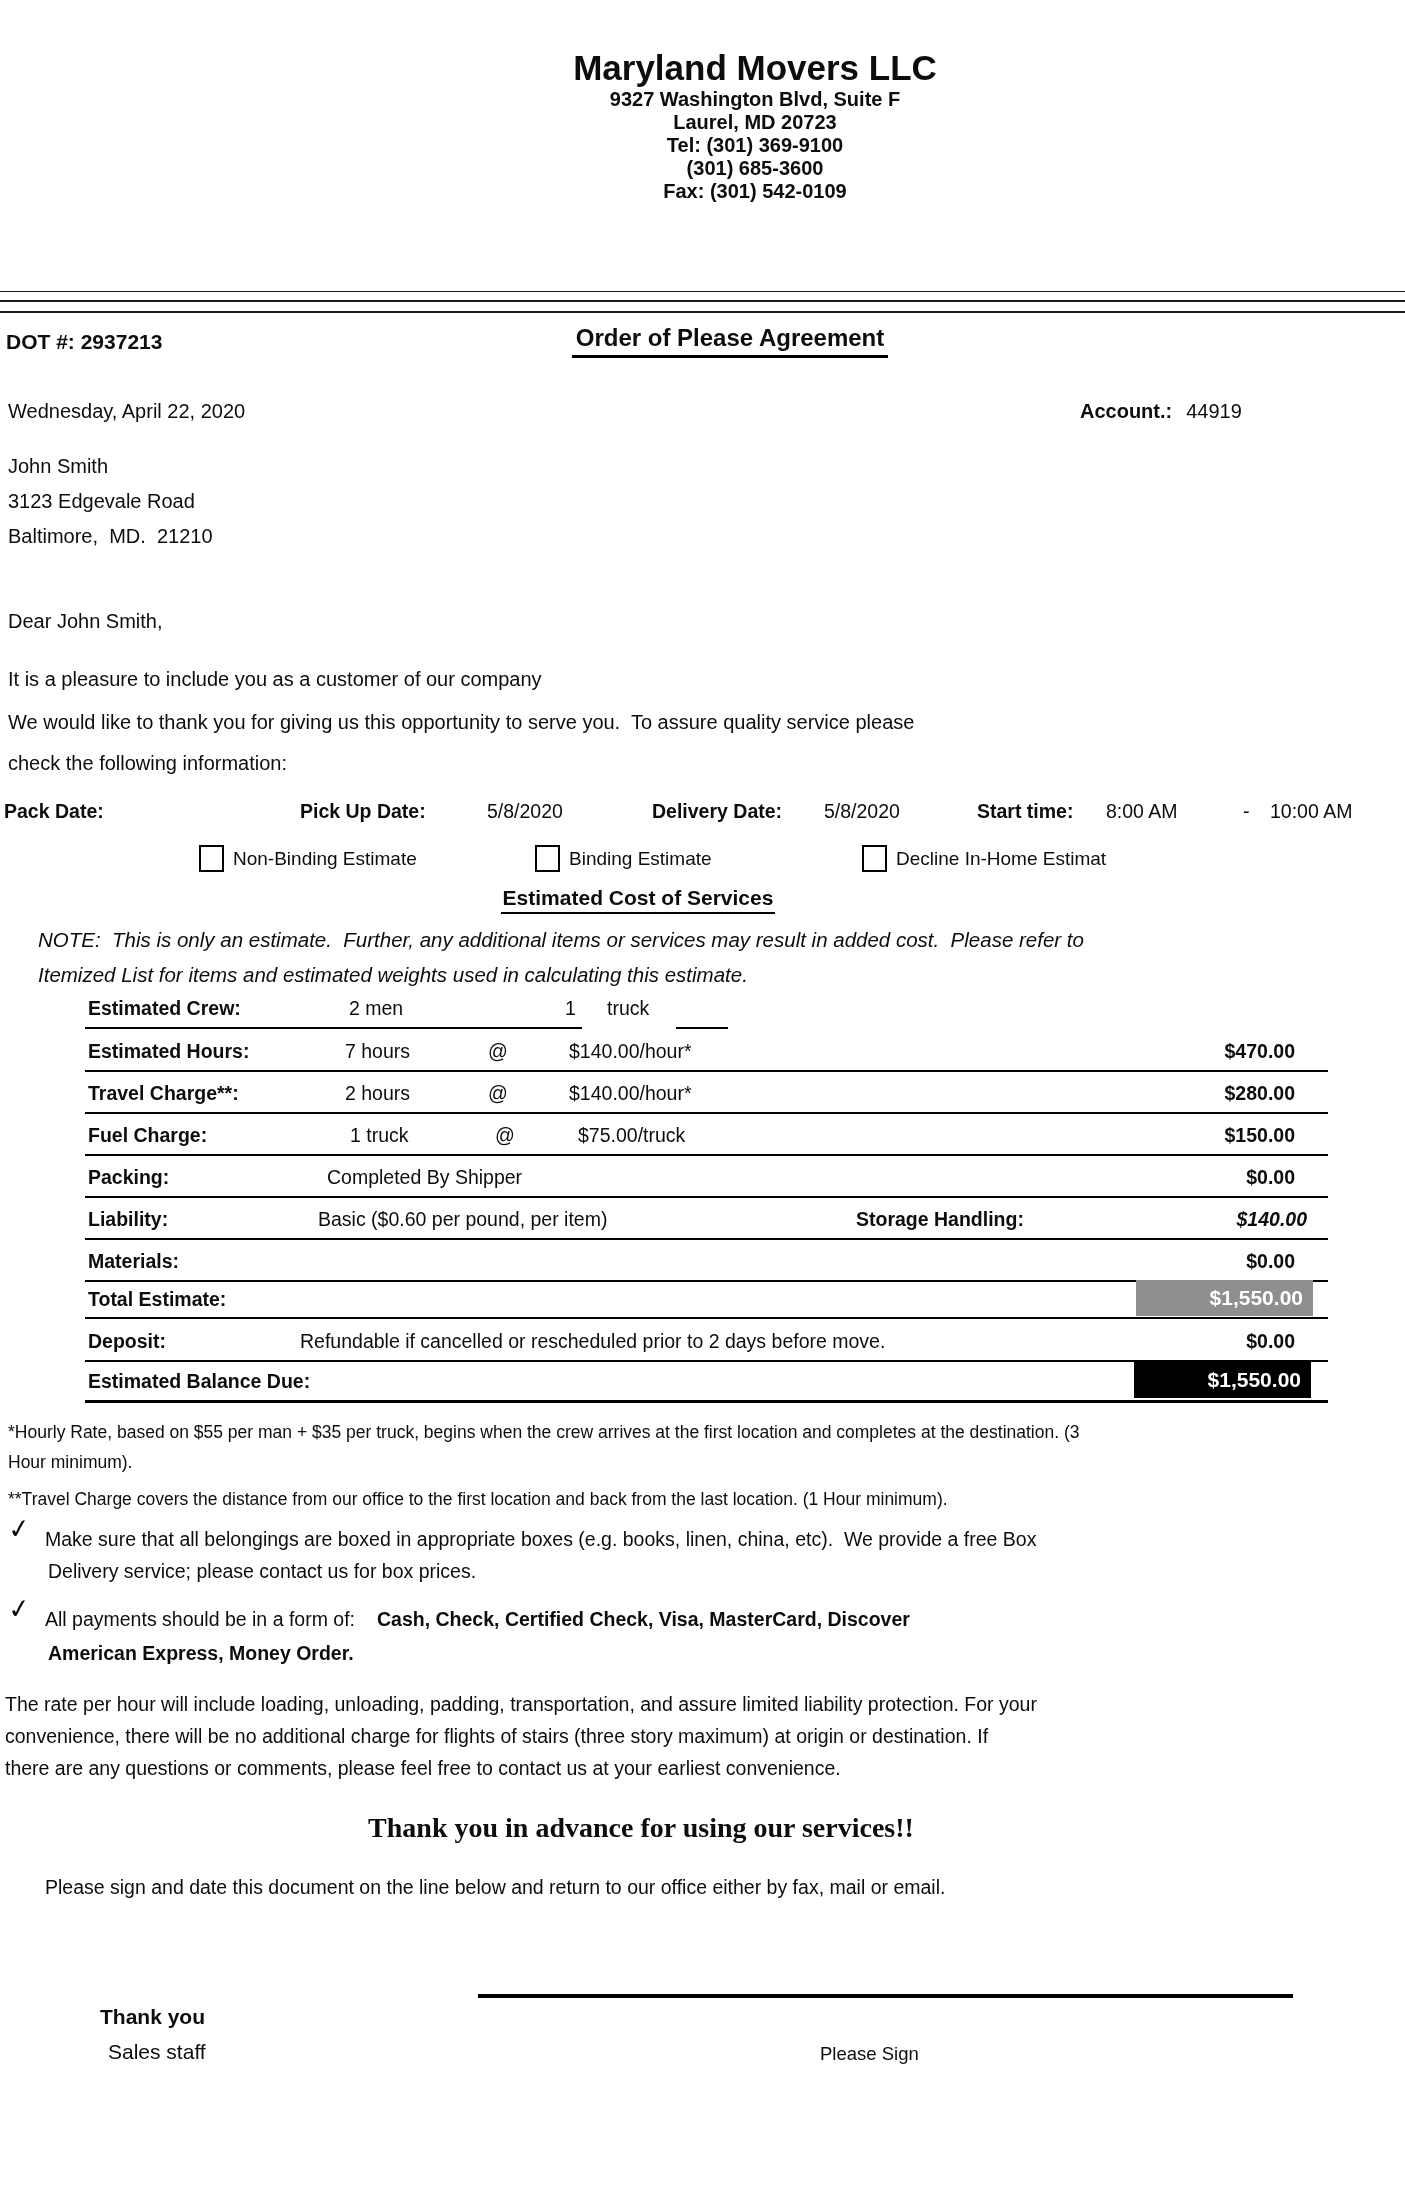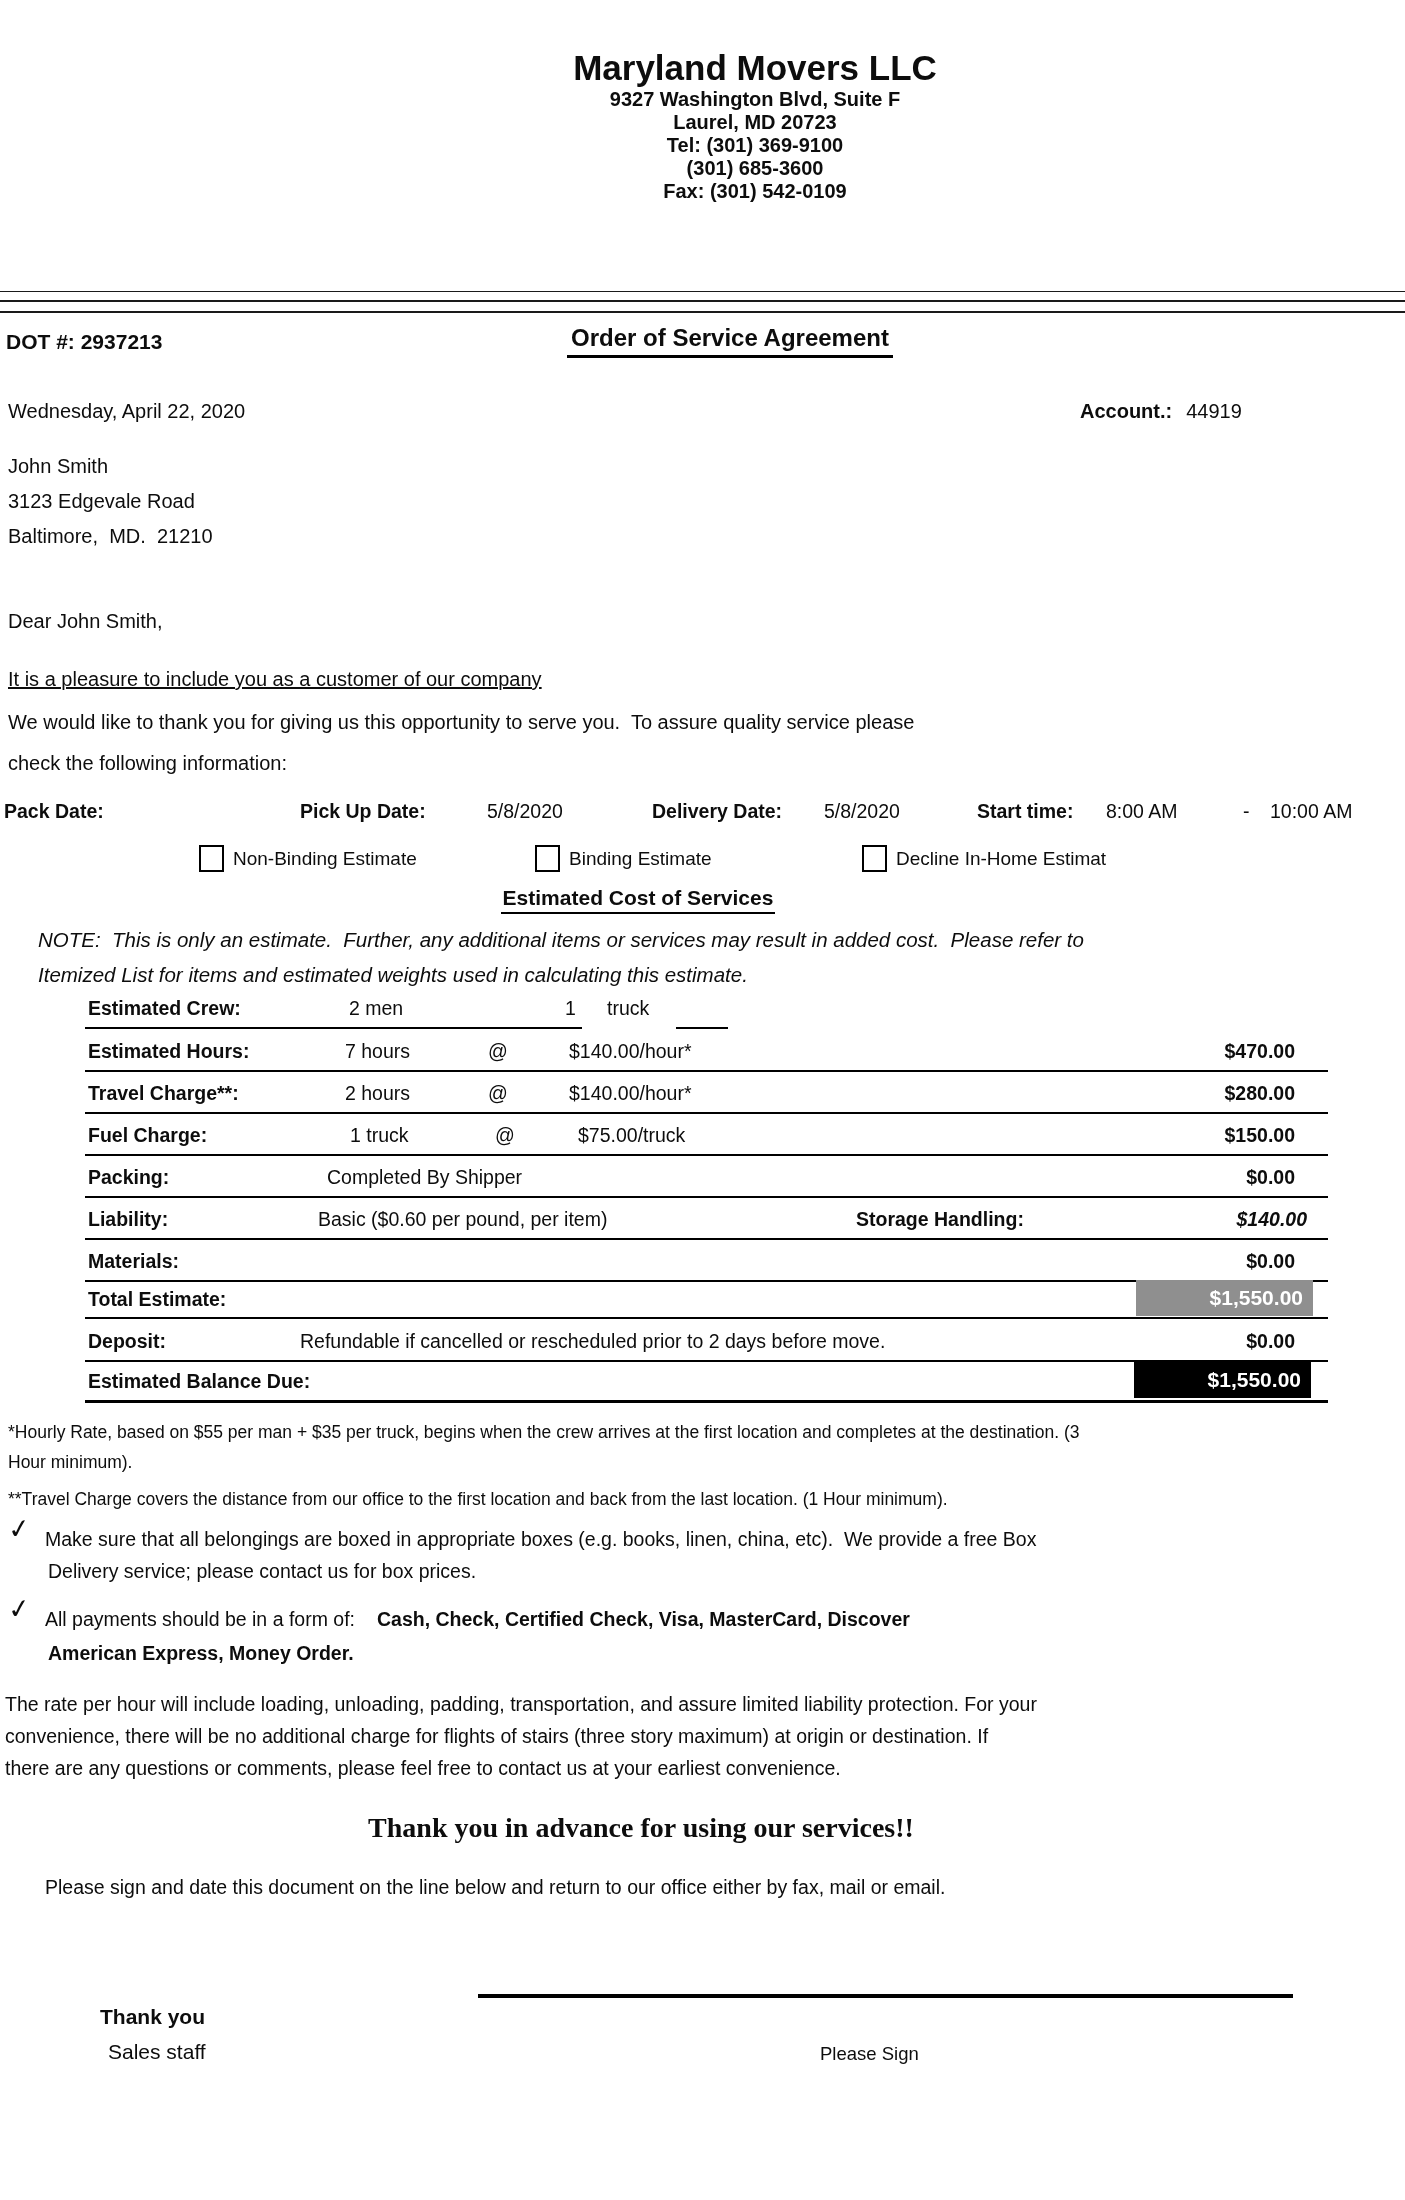--- a/index.html
+++ b/index.html
@@ -45,34 +45,34 @@
     <div class="ctr t hdr">(301) 685-3600</div>
     <div class="ctr t hdr">Fax: (301) 542-0109</div>
   </div>
 
   <div class="sep" style="top:291px;height:1px;"></div>
   <div class="sep" style="top:300px;height:2px;"></div>
   <div class="sep" style="top:311px;height:2px;"></div>
 
   <div class="abs t b" style="left:6px;top:330px;font-size:21px;">DOT #: 2937213</div>
   <div class="abs ctr" style="left:380px;top:324px;width:700px;">
-    <span class="underlined t b" style="font-size:24px;">Order of Service Agreement</span>
+    <span class="underlined t b" style="font-size:24px;">Order of Please Agreement</span>
   </div>
 
   <div class="abs t" style="left:8px;top:400px;font-size:20px;">Wednesday, April 22, 2020</div>
   <div class="abs" style="left:1080px;top:400px;font-size:20px;">
     <span class="t b">Account.:</span><span class="t" style="margin-left:14px;">44919</span>
   </div>
 
   <div class="abs t" style="left:8px;top:455px;font-size:20px;">John Smith</div>
   <div class="abs t" style="left:8px;top:490px;font-size:20px;">3123 Edgevale Road</div>
   <div class="abs t" style="left:8px;top:525px;font-size:20px;">Baltimore,  MD.  21210</div>
 
   <div class="abs t" style="left:8px;top:610px;font-size:20px;">Dear John Smith,</div>
-  <div class="abs t" style="left:8px;top:668px;font-size:20px;text-decoration:underline;">It is a pleasure to include you as a customer of our company</div>
+  <div class="abs t" style="left:8px;top:668px;font-size:20px;">It is a pleasure to include you as a customer of our company</div>
   <div class="abs t" style="left:8px;top:711px;font-size:20px;">We would like to thank you for giving us this opportunity to serve you.  To assure quality service please</div>
   <div class="abs t" style="left:8px;top:752px;font-size:20px;">check the following information:</div>
 
   <div class="abs t b" style="left:4px;top:800px;font-size:19.5px;">Pack Date:</div>
   <div class="abs t b" style="left:300px;top:800px;font-size:19.5px;">Pick Up Date:</div>
   <div class="abs t" style="left:487px;top:800px;font-size:19.5px;">5/8/2020</div>
   <div class="abs t b" style="left:636px;top:800px;font-size:19.5px;margin-left:16px;">Delivery Date:</div>
   <div class="abs t" style="left:824px;top:800px;font-size:19.5px;">5/8/2020</div>
   <div class="abs t b" style="left:977px;top:800px;font-size:19.5px;">Start time:</div>
   <div class="abs t" style="left:1106px;top:800px;font-size:19.5px;">8:00 AM</div>

